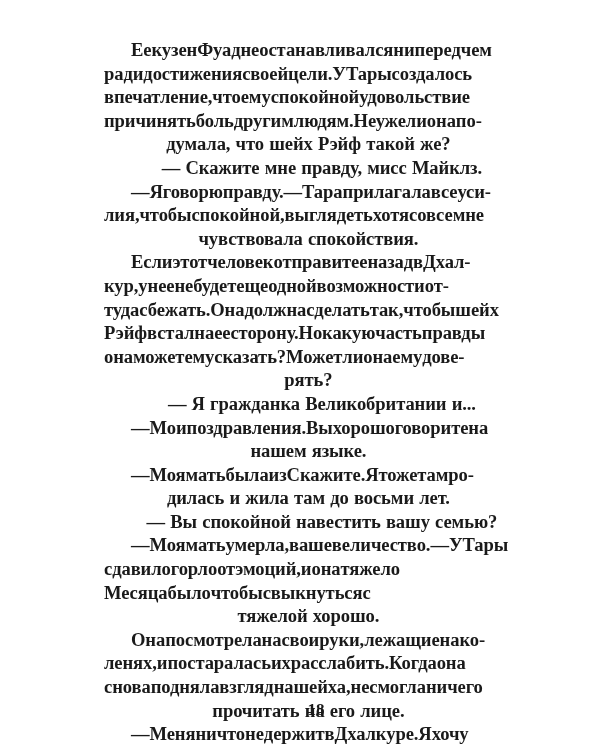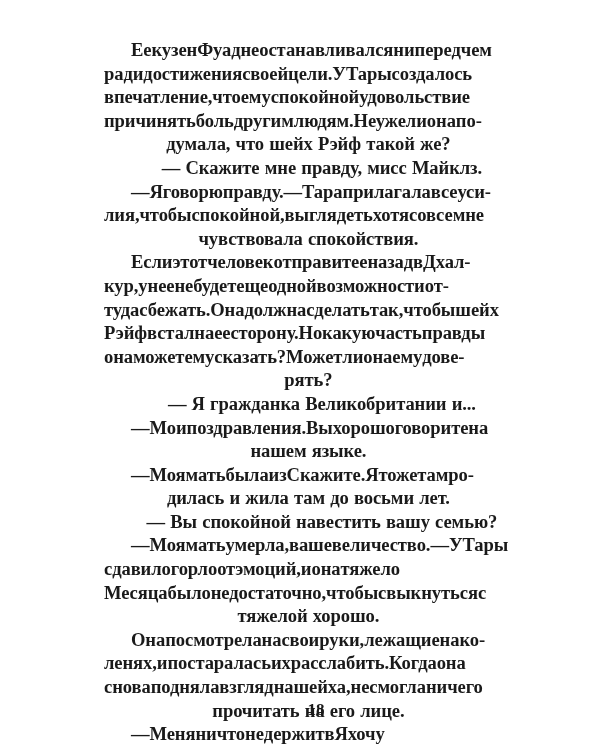--- a/index.html
+++ b/index.html
@@ -222,21 +222,20 @@
       <span>горло</span>
       <span>от</span>
       <span>эмоций,</span>
       <span>и</span>
       <span>она</span>
       <span>тяжело</span>
     </div>
     <div class="line">
       <span>Месяца</span>
       <span>было</span>
-      <span>недостаточно,</span>
       <span>чтобы</span>
       <span>свыкнуться</span>
       <span>с</span>
     </div>
     <div class="line last">
       <span>тяжелой</span>
       <span>хорошо.</span>
     </div>
     <div class="line indent">
       <span>Она</span>
@@ -273,20 +272,21 @@
       <span>его</span>
       <span>лице.</span>
     </div>
     <div class="line indent">
       <span>—</span>
       <span>Меня</span>
       <span>ничто</span>
       <span>не</span>
       <span>держит</span>
       <span>в</span>
+      <span>Дхалкуре.</span>
       <span>Я</span>
       <span>хочу</span>
     </div>
     <div class="line last">
       <span>поехать</span>
       <span>домой,</span>
       <span>но</span>
       <span>я...</span>
       <span>я</span>
       <span>потеряла</span>

